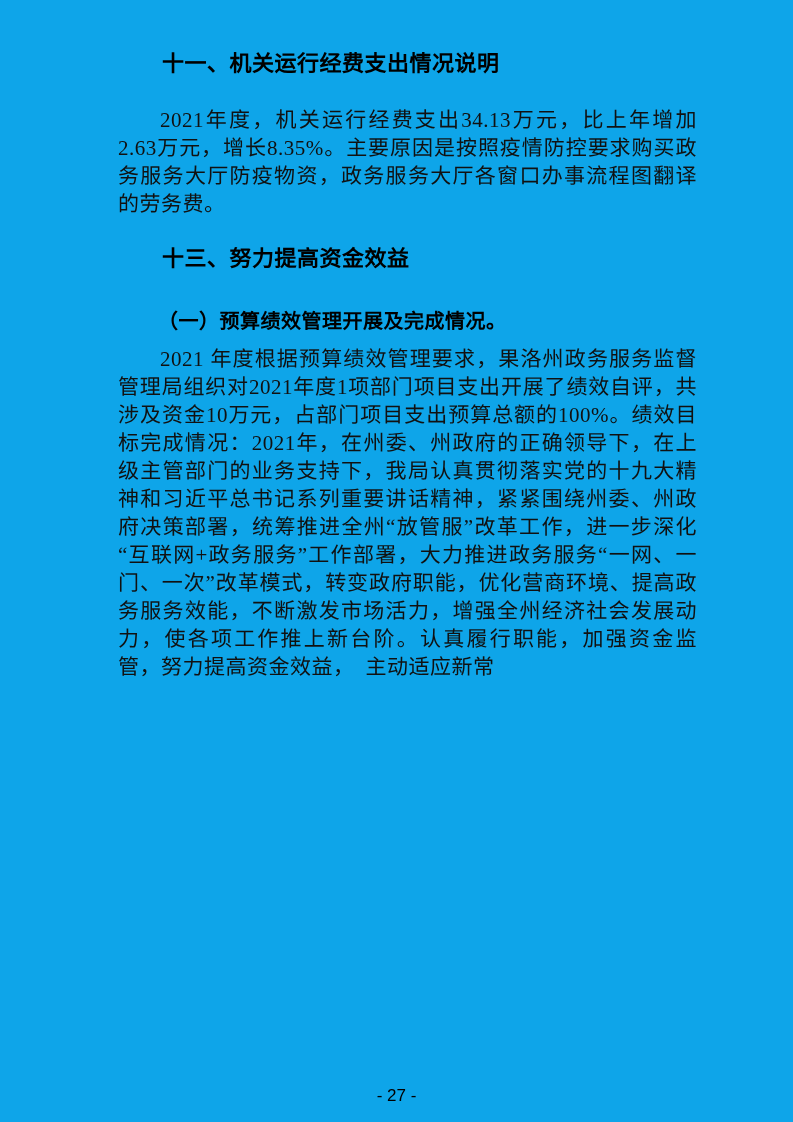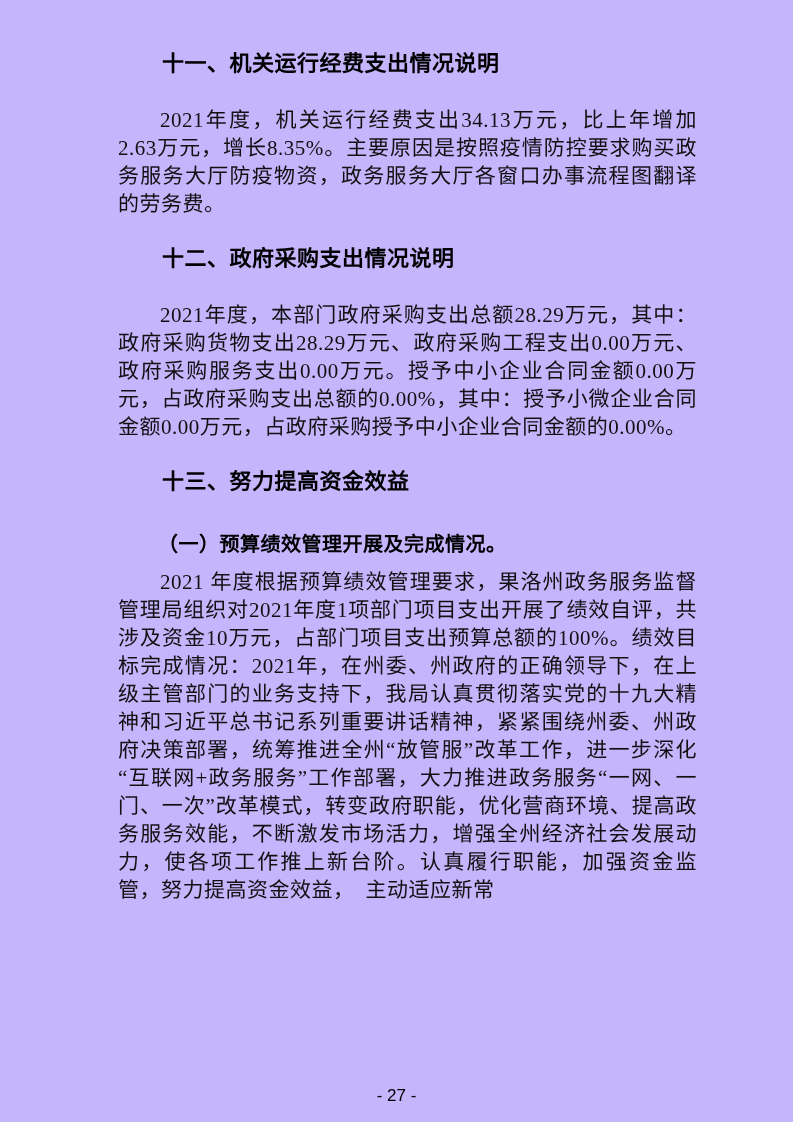--- a/index.html
+++ b/index.html
@@ -6,21 +6,21 @@
   html, body {
     margin: 0;
     padding: 0;
     background: #ffffff;
   }
   .page {
     position: relative;
     width: 793px;
     height: 1122px;
     margin: 0 auto;
-    background: #c4b5fd;
+    background: #0ea5e9;
     color: #000000;
     box-sizing: border-box;
     padding: 44px 96px 0 118px;
     overflow: hidden;
   }
   .section {
     margin: 0;
     padding: 0;
   }
   .section-heading {
@@ -67,24 +67,20 @@
 </head>
 <body>
 
 <div class="page">
 
   <section class="section">
     <h2 class="section-heading">十一、机关运行经费支出情况说明</h2>
     <p class="body-para">2021年度，机关运行经费支出34.13万元，比上年增加2.63万元，增长8.35%。主要原因是按照疫情防控要求购买政务服务大厅防疫物资，政务服务大厅各窗口办事流程图翻译的劳务费。</p>
   </section>
 
-  <section class="section">
-    <h2 class="section-heading">十二、政府采购支出情况说明</h2>
-    <p class="body-para">2021年度，本部门政府采购支出总额28.29万元，其中：政府采购货物支出28.29万元、政府采购工程支出0.00万元、政府采购服务支出0.00万元。授予中小企业合同金额0.00万元，占政府采购支出总额的0.00%，其中：授予小微企业合同金额0.00万元，占政府采购授予中小企业合同金额的0.00%。</p>
-  </section>
 
   <section class="section">
     <h2 class="section-heading">十三、努力提高资金效益</h2>
     <h3 class="sub-heading">（一）预算绩效管理开展及完成情况。</h3>
     <p class="body-para">2021 年度根据预算绩效管理要求，果洛州政务服务监督管理局组织对2021年度1项部门项目支出开展了绩效自评，共涉及资金10万元，占部门项目支出预算总额的100%。绩效目标完成情况：2021年，在州委、州政府的正确领导下，在上级主管部门的业务支持下，我局认真贯彻落实党的十九大精神和习近平总书记系列重要讲话精神，紧紧围绕州委、州政府决策部署，统筹推进全州“放管服”改革工作，进一步深化“互联网+政务服务”工作部署，大力推进政务服务“一网、一门、一次”改革模式，转变政府职能，优化营商环境、提高政务服务效能，不断激发市场活力，增强全州经济社会发展动力，使各项工作推上新台阶。认真履行职能，加强资金监管，努力提高资金效益，　主动适应新常</p>
   </section>
 
   <div class="page-number">- 27 -</div>
 
 </div>

